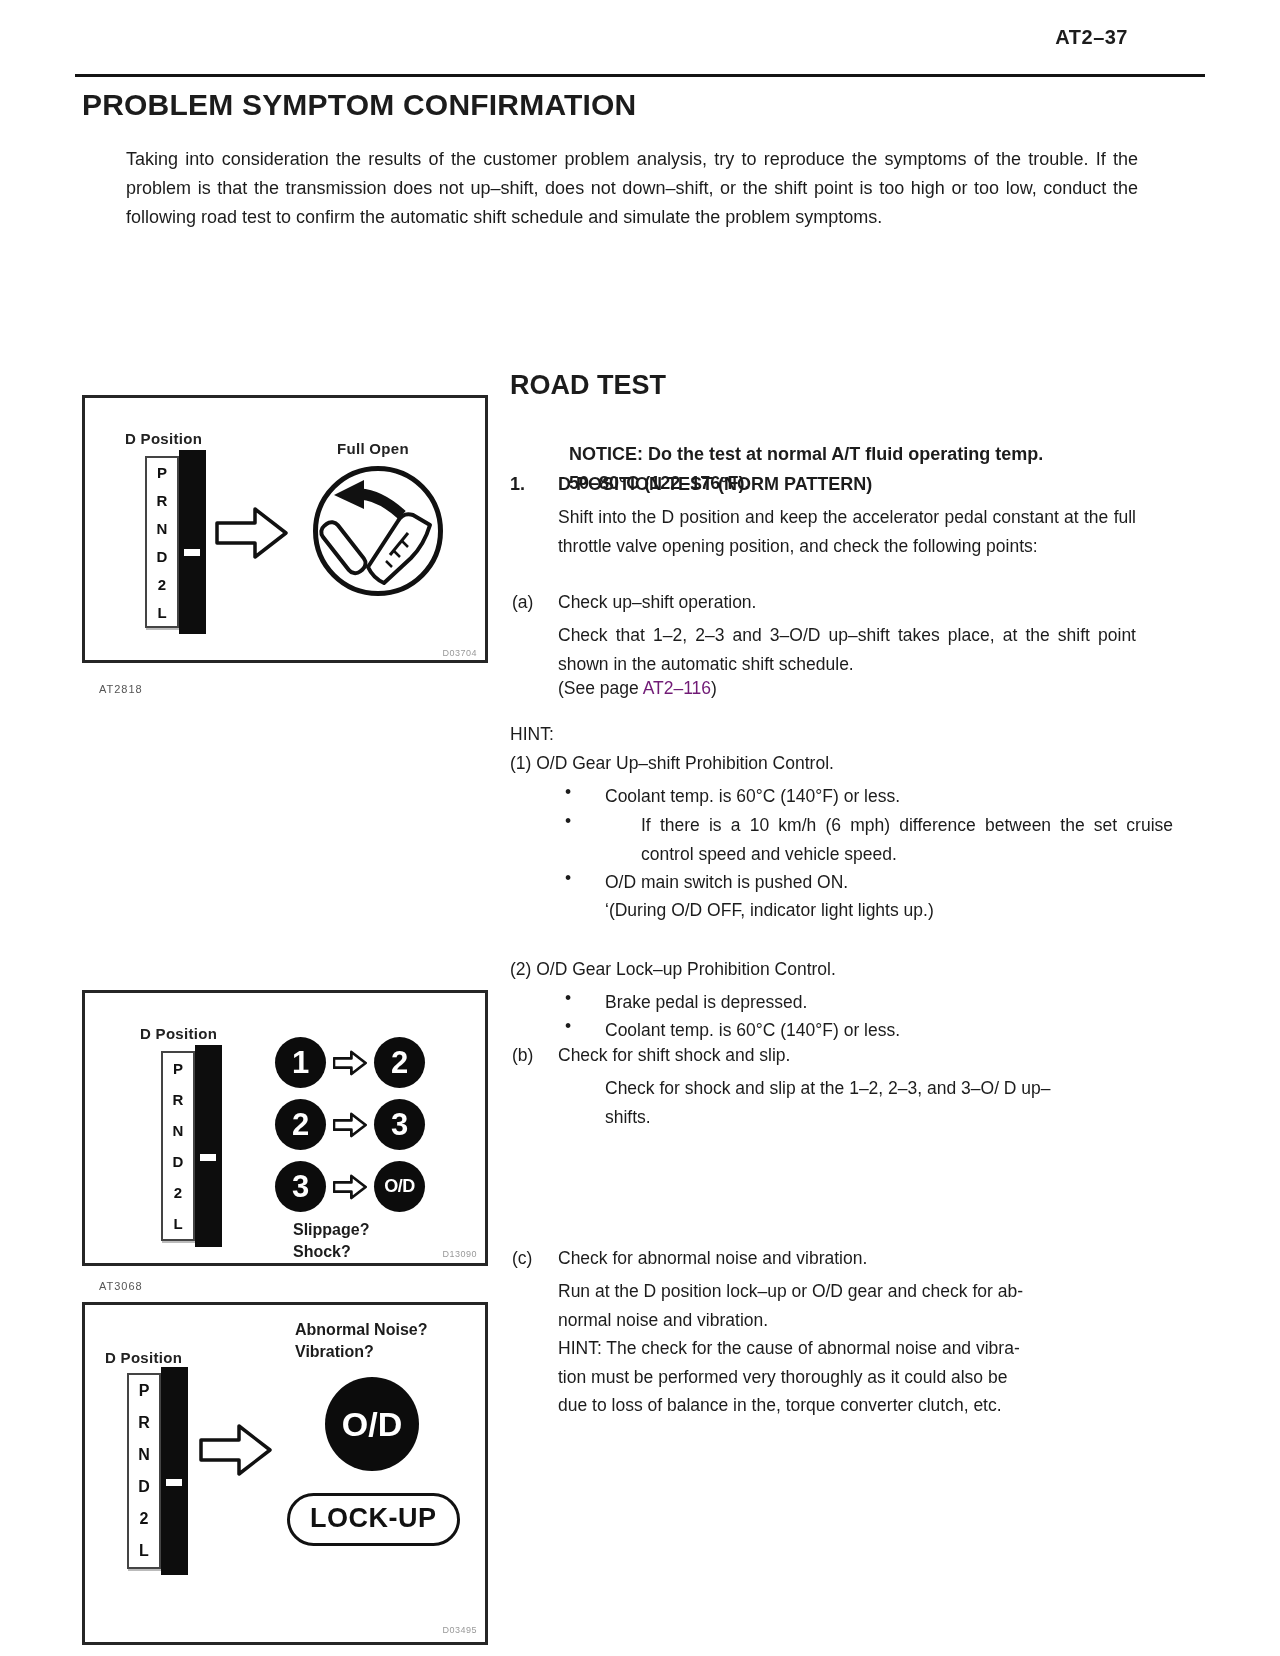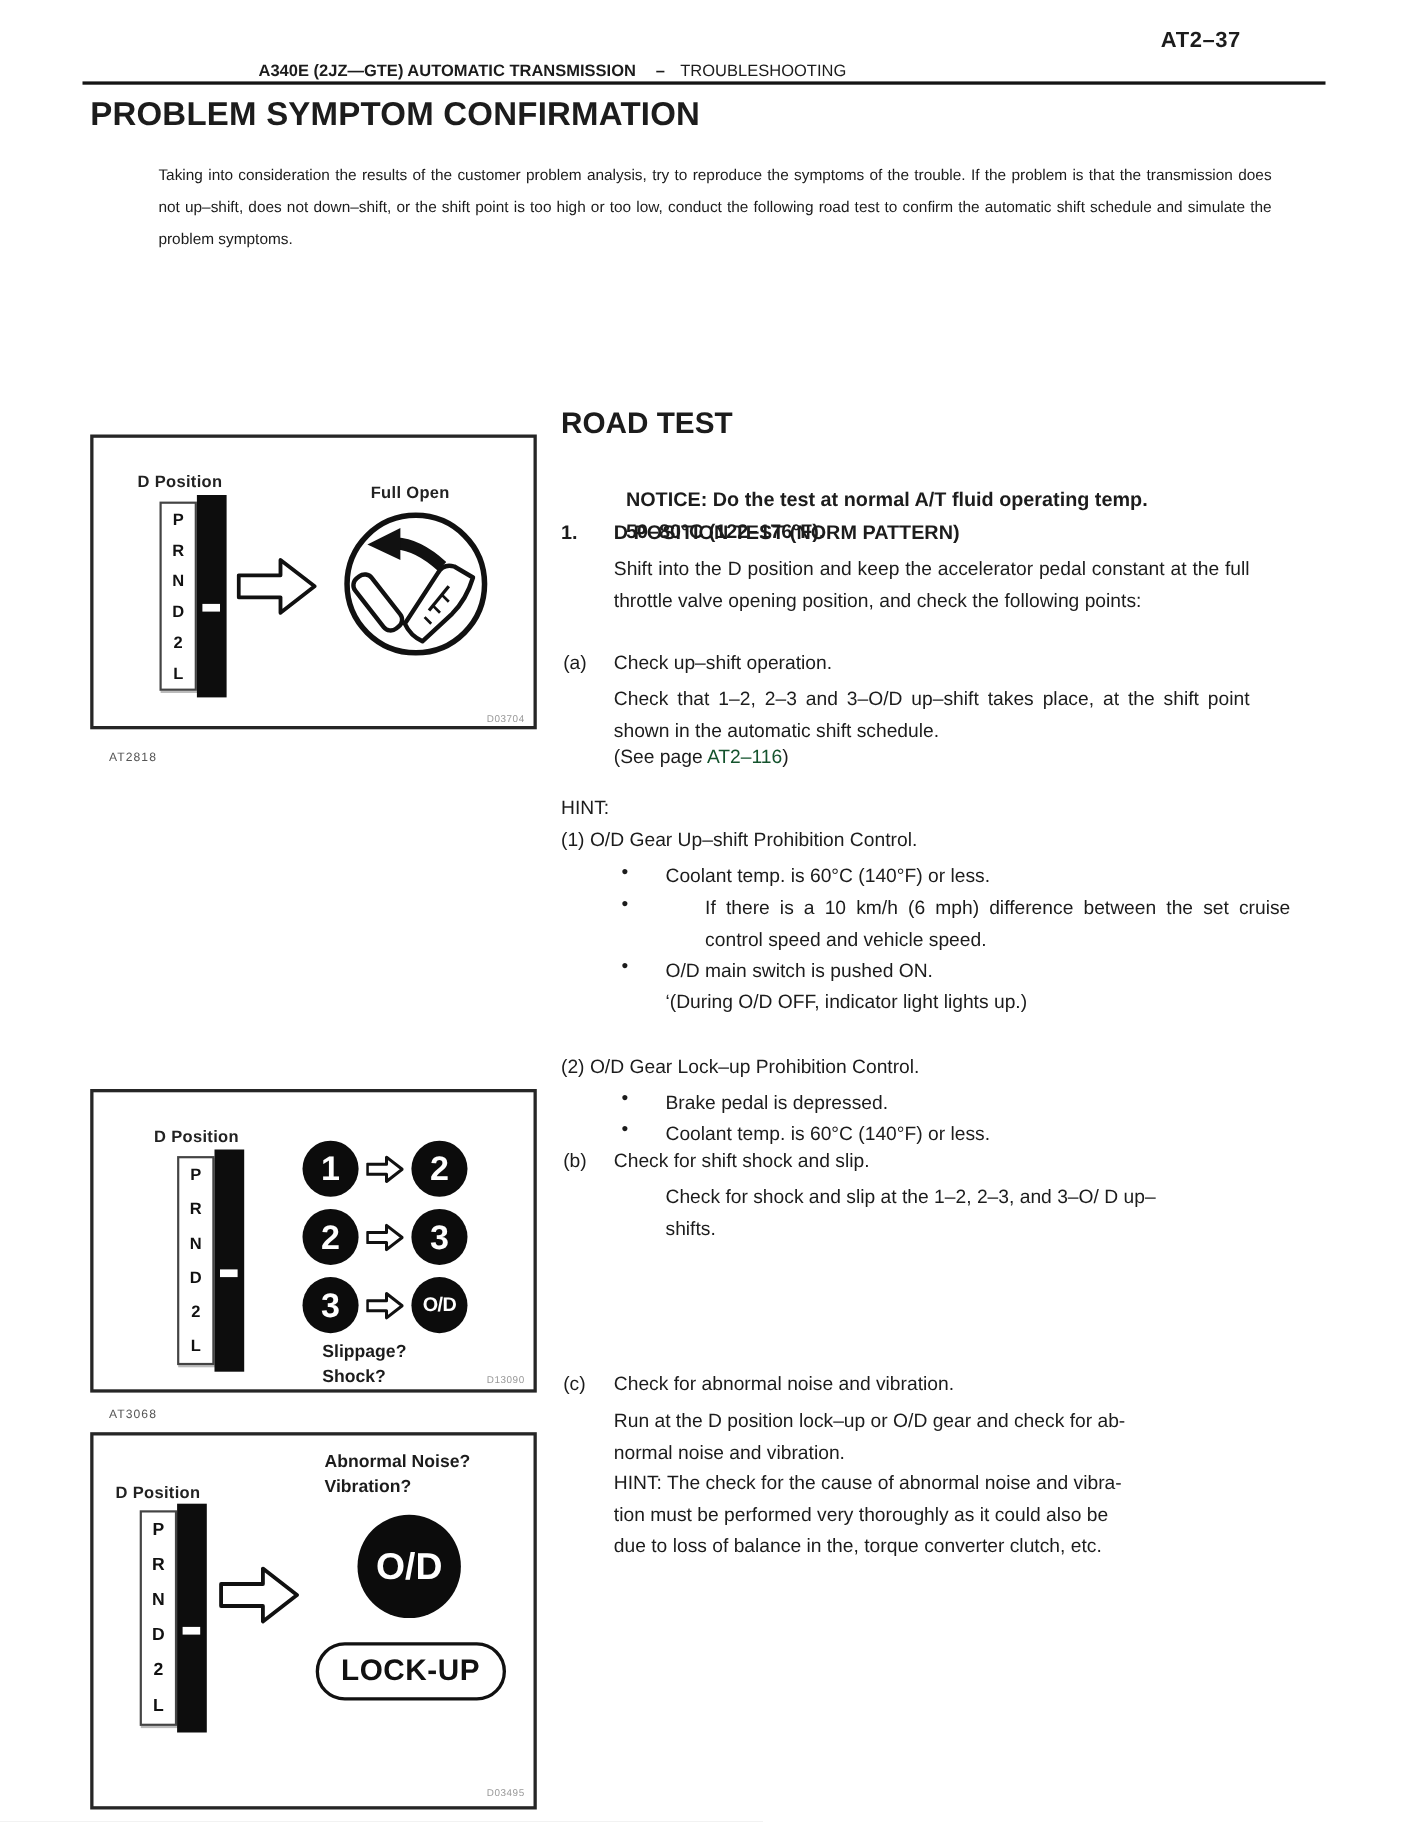--- a/index.html
+++ b/index.html
@@ -12,36 +12,36 @@
   .abs { position:absolute; }
 
   
   .page-num { top:26px; right:152px; font-size:20px; font-weight:bold; letter-spacing:.5px; }
   .running-head { top:56px; left:235px; font-size:15px; white-space:nowrap; }
   .running-head .b { font-weight:bold; }
   .running-head .sep { font-weight:bold; padding:0 14px 0 18px; }
   .rule { top:74px; left:75px; width:1130px; height:3px; background:#141414; }
   .doc-title { top:88px; left:82px; font-size:30px; font-weight:bold; letter-spacing:.2px; }
 
-  .intro { top:145px; left:126px; width:1012px; font-size:14px; line-height:29px; text-align:justify;margin-left:18px; }
+  .intro { top:145px; left:126px; width:1012px; font-size:18px; line-height:29px; text-align:justify; }
 
   
   .rt-head { top:370px; left:510px; font-size:27px; font-weight:bold; }
   .notice { top:440px; left:558px; width:580px; font-size:18px; font-weight:bold; line-height:29px; white-space:pre-line;margin-left:11px; }
   .stepnum { left:510px; font-size:18px; font-weight:bold; }
   .steptitle { left:558px; font-size:18px; font-weight:bold; }
   .body-just { left:558px; width:578px; font-size:17.5px; line-height:28.5px; text-align:justify; }
   .body-lines { left:558px; width:590px; font-size:17.5px; line-height:28.5px; white-space:pre-line; }
   .sub-label { left:512px; font-size:17.5px; }
   .sub-title { left:558px; font-size:17.5px; }
   .flush { left:510px; font-size:17.5px; }
   .bullet-dot { left:565px; font-size:17.5px; }
   .bullet-text { left:605px; width:532px; font-size:17.5px; line-height:28.5px; text-align:justify; }
   .see-page { left:558px; font-size:17.5px; }
-  .see-page a { color:#14532d; text-decoration:none; }
+  .see-page a { color:#701a75; text-decoration:none; }
 
   
   .figbox { left:82px; width:406px; border:3px solid #262626; background:#fff; }
   .fb1 { top:395px; height:268px; }
   .fb2 { top:990px; height:276px; }
   .fb3 { top:1302px; height:343px; }
   .figlabel { font-size:15px; font-weight:600; color:#222; letter-spacing:.3px; }
   .figq { font-size:16px; font-weight:600; line-height:22px; white-space:pre-line; }
   .code-l { font-size:11px; color:#555; letter-spacing:1px;margin-top:39px; }
   .code-r { font-size:9px; color:#999; letter-spacing:.5px; }
@@ -67,23 +67,20 @@
     color:#fff; font-weight:bold; font-size:34px; display:flex; align-items:center; justify-content:center; }
   .lockup { position:absolute; border:3.5px solid #111; border-radius:30px; padding:7px 20px 9px;
     font-size:27px; font-weight:bold; letter-spacing:.5px; color:#111; background:#fff; }
 </style>
 </head>
 <body>
 
 <div class="page">
 
   <div class="abs page-num">AT2–37</div>
-  <div class="abs running-head">
-    <span class="b">A340E (2JZ—GTE) AUTOMATIC TRANSMISSION</span><span class="sep">–</span><span>TROUBLESHOOTING</span>
-  </div>
   <div class="abs rule"></div>
   <div class="abs doc-title">PROBLEM SYMPTOM CONFIRMATION</div>
 
   <div class="abs intro">Taking into consideration the results of the customer problem analysis, try to reproduce the symptoms of the trouble. If the problem is that the transmission does not up–shift, does not down–shift, or the shift point is too high or too low, conduct the following road test to confirm the automatic shift schedule and simulate the problem symptoms.</div>
 
   <div class="abs figbox fb1">
     <div class="abs figlabel" style="left:40px; top:32px;">D Position</div>
 
     <div class="gate gate-s" style="left:60px; top:58px;">
       <div class="gate-letters">

